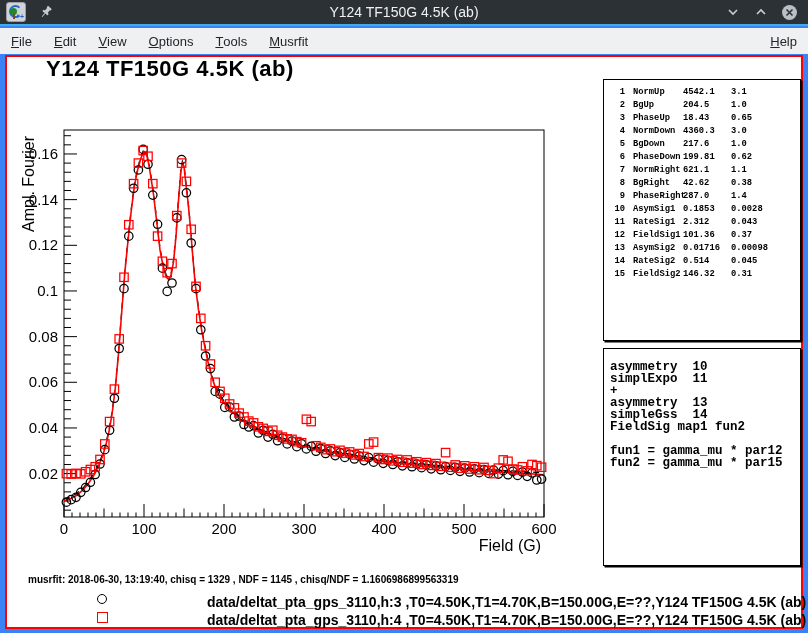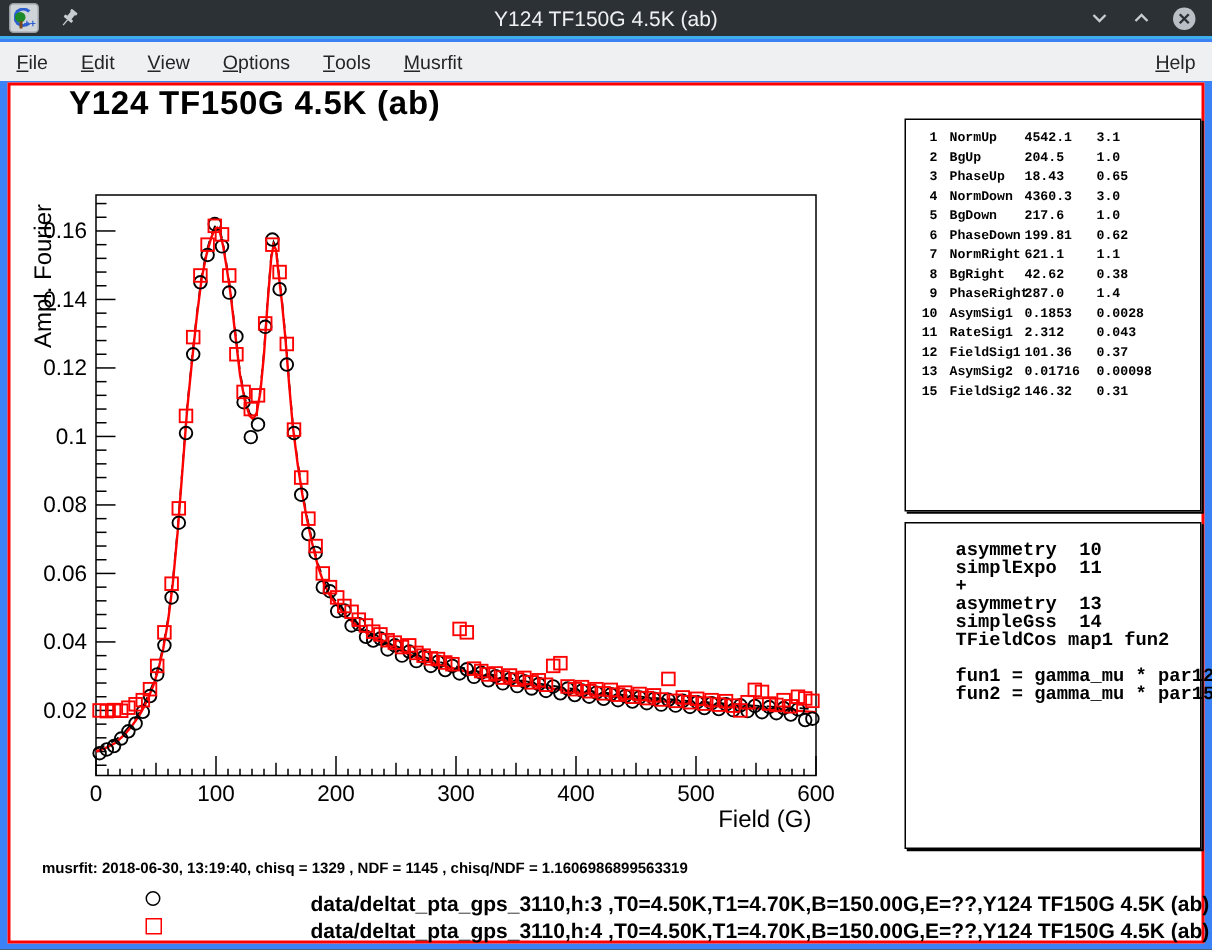--- a/index.html
+++ b/index.html
@@ -35,21 +35,21 @@
   
   .pave{position:absolute;background:#fff;border:1px solid #000;box-shadow:1.5px 1.5px 0 #000;
         font-family:"Liberation Mono",monospace;font-weight:bold;color:#000;}
   .pave-params{left:603px;top:79px;width:198px;height:262px;padding:6px 0 0 7px;font-size:8.8px;}
   .prow{display:flex;height:13px;line-height:13px;white-space:pre;}
   .prow .pn{width:14px;text-align:right;}
   .prow .pname{width:50px;margin-left:8px;}
   .prow .pval{width:48px;}
   .prow .perr{flex:1;}
   .pave-theory{left:603px;top:348px;width:198px;height:218px;padding:12px 0 0 6px;font-size:12.5px;}
-  .trow{height:12px;line-height:12px;white-space:pre;margin-left:27px;}
+  .trow{height:12px;line-height:12px;white-space:pre;}
   
   .statusline{position:absolute;left:28px;top:574px;font-size:10px;font-weight:bold;color:#000;white-space:pre;}
   .legrow{position:absolute;left:0;width:798px;height:14px;}
   .legrow .ltext{position:absolute;left:207px;top:1px;font-size:14px;font-weight:bold;color:#000;white-space:pre;}
   .lmark-circle{position:absolute;left:97px;top:1px;width:10px;height:10px;border:1.5px solid #000;border-radius:50%;}
   .lmark-square{position:absolute;left:97px;top:1px;width:11px;height:11px;border:1.5px solid #ff0000;}
 </style>
 </head>
 <body>
 
@@ -447,30 +447,31 @@
       <div class="prow"><span class="pn">4</span><span class="pname">NormDown</span><span class="pval">4360.3</span><span class="perr">3.0</span></div>
       <div class="prow"><span class="pn">5</span><span class="pname">BgDown</span><span class="pval">217.6</span><span class="perr">1.0</span></div>
       <div class="prow"><span class="pn">6</span><span class="pname">PhaseDown</span><span class="pval">199.81</span><span class="perr">0.62</span></div>
       <div class="prow"><span class="pn">7</span><span class="pname">NormRight</span><span class="pval">621.1</span><span class="perr">1.1</span></div>
       <div class="prow"><span class="pn">8</span><span class="pname">BgRight</span><span class="pval">42.62</span><span class="perr">0.38</span></div>
       <div class="prow"><span class="pn">9</span><span class="pname">PhaseRight</span><span class="pval">287.0</span><span class="perr">1.4</span></div>
       <div class="prow"><span class="pn">10</span><span class="pname">AsymSig1</span><span class="pval">0.1853</span><span class="perr">0.0028</span></div>
       <div class="prow"><span class="pn">11</span><span class="pname">RateSig1</span><span class="pval">2.312</span><span class="perr">0.043</span></div>
       <div class="prow"><span class="pn">12</span><span class="pname">FieldSig1</span><span class="pval">101.36</span><span class="perr">0.37</span></div>
       <div class="prow"><span class="pn">13</span><span class="pname">AsymSig2</span><span class="pval">0.01716</span><span class="perr">0.00098</span></div>
+      <div class="prow"><span class="pn">14</span><span class="pname">RateSig2</span><span class="pval">0.514</span><span class="perr">0.045</span></div>
       <div class="prow"><span class="pn">15</span><span class="pname">FieldSig2</span><span class="pval">146.32</span><span class="perr">0.31</span></div>
     </div>
 
   <div class="pave pave-theory" id="theory-box">
       <div class="trow">asymmetry  10</div>
       <div class="trow">simplExpo  11</div>
       <div class="trow">+</div>
       <div class="trow">asymmetry  13</div>
       <div class="trow">simpleGss  14</div>
-      <div class="trow">TFieldCos map1 fun2</div>
+      <div class="trow">FieldSig map1 fun2</div>
       <div class="trow"> </div>
       <div class="trow">fun1 = gamma_mu * par12</div>
       <div class="trow">fun2 = gamma_mu * par15</div>
     </div>
 
   <div class="statusline">musrfit: 2018-06-30, 13:19:40, chisq = 1329 , NDF = 1145 , chisq/NDF = 1.1606986899563319</div>
 
   <div class="legrow" style="top:593px;">
     <div class="lmark-circle"></div>
     <div class="ltext">data/deltat_pta_gps_3110,h:3 ,T0=4.50K,T1=4.70K,B=150.00G,E=??,Y124 TF150G 4.5K (ab)</div>

